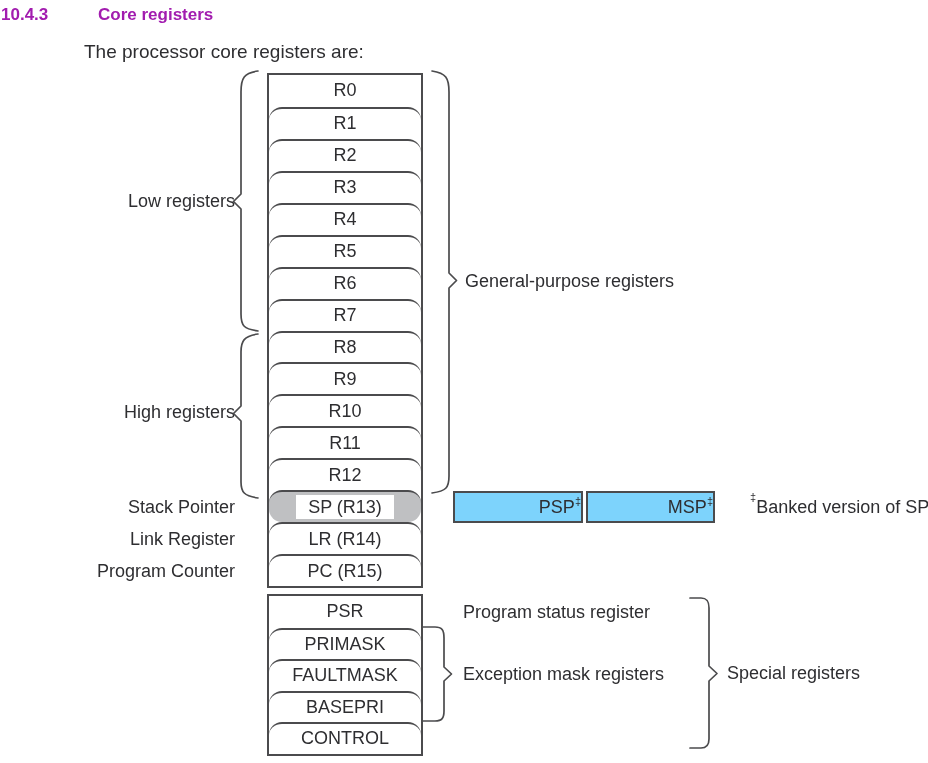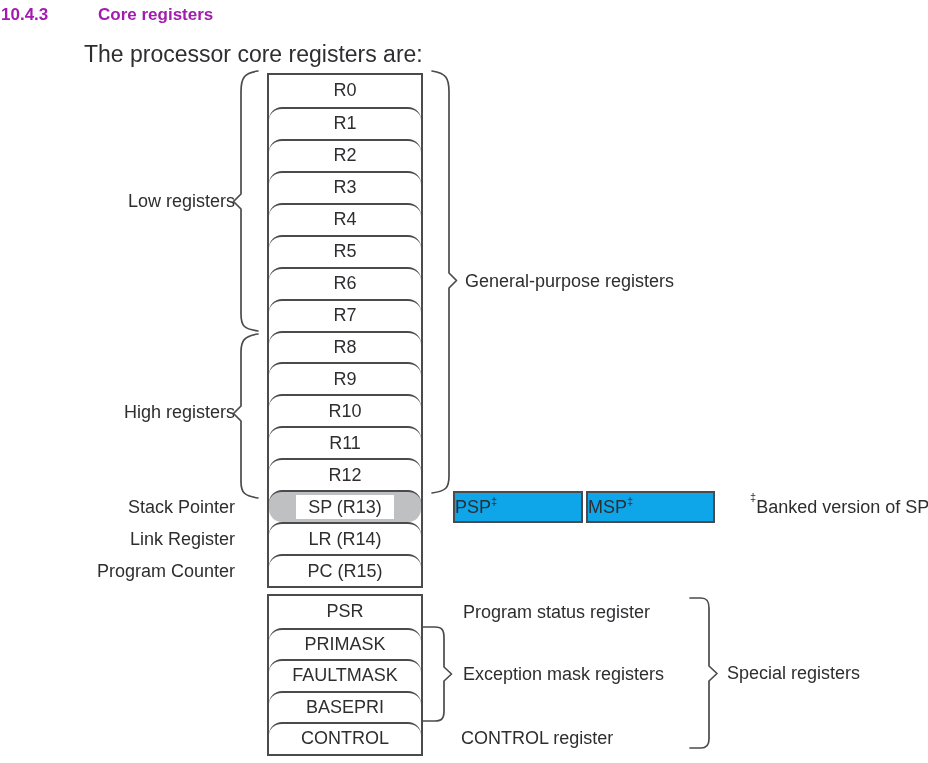--- a/index.html
+++ b/index.html
@@ -3,40 +3,40 @@
 <meta charset="utf-8">
 <style>
   html,body{margin:0;padding:0;background:#ffffff;}
   #canvas{
     position:relative;width:928px;height:763px;background:#ffffff;
     font-family:"Liberation Sans","DejaVu Sans",sans-serif;
     color:#2e2e31;overflow:hidden;
   }
   .heading{position:absolute;top:5px;left:1px;font-size:17px;font-weight:bold;color:#a21caf;}
   .heading .sect-title{position:absolute;left:97px;top:0;white-space:nowrap;}
-  .intro{position:absolute;left:84px;top:41px;font-size:23px;white-space:nowrap;}
+  .intro{position:absolute;left:84px;top:41px;font-size:19px;white-space:nowrap;}
 
   .stack{
     position:absolute;left:267px;width:156px;
     border:2px solid #4b4b4d;background:#ffffff;box-sizing:border-box;
   }
   .stack.main{top:73px;}
   .stack.special{top:594px;}
   .row{
     height:31.94px;display:flex;align-items:center;justify-content:center;
     font-size:18px;box-sizing:border-box;border-radius:13px;
   }
   .stack.special .row{height:31.5px;}
   .row + .row{border-top:2px solid #4b4b4d;}
   .row.sp{background:#bfc0c2;}
   .sp-badge{background:#ffffff;padding:1px 12px;line-height:22px;}
 
   .banked{
-    position:absolute;top:491px;height:32px;border:2px solid #4b4b4d;background:#0ea5e9;
-    box-sizing:border-box;display:flex;align-items:center;justify-content:flex-start;font-size:18px;
+    position:absolute;top:491px;height:32px;border:2px solid #4b4b4d;background:#7dd3fc;
+    box-sizing:border-box;display:flex;align-items:center;justify-content:flex-end;font-size:18px;
   }
   .banked.psp{left:453px;width:130px;}
   .banked.msp{left:586px;width:129px;}
 
   .lbl{position:absolute;font-size:18px;height:20px;line-height:20px;white-space:nowrap;}
   .lbl.right-align{left:0;width:235px;text-align:right;}
   .lbl.low{top:191px;}
   .lbl.high{top:402px;}
   .lbl.sp{top:497px;}
   .lbl.lr{top:529px;}
@@ -107,21 +107,20 @@
   <div class="lbl right-align low">Low registers</div>
   <div class="lbl right-align sp">Stack Pointer</div>
   <div class="lbl right-align high">High registers</div>
   <div class="lbl right-align lr">Link Register</div>
   <div class="lbl right-align pc">Program Counter</div>
 
   <div class="lbl gp">General-purpose registers</div>
   <div class="lbl note"><sup class="dag">‡</sup><span>Banked version of SP</span></div>
   <div class="lbl psr">Program status register</div>
   <div class="lbl exc">Exception mask registers</div>
-  <div class="lbl ctl">CONTROL register</div>
   <div class="lbl specr">Special registers</div>
 
   <svg class="braces" width="928" height="763" viewBox="0 0 928 763">
     <path d="M258,71 C244,73 241,78 241,92 L241,194 L233.5,201.5 L241,209 L241,314 C241,326 244,329 258,331"></path>
     <path d="M258,334 C244,336 241,341 241,352 L241,406 L233.5,413.5 L241,421 L241,482 C241,492 244,496 258,498"></path>
     <path d="M432,71 C446,73 449,78 449,92 L449,273 L456.5,280.5 L449,288 L449,476 C449,488 446,491 432,493"></path>
     <path d="M423,627 L435,627 C442,627 444,630 444,638 L444,667 L451.5,674 L444,681 L444,711 C444,718 442,721 435,721 L423,721"></path>
     <path d="M690,598 L701,598 C707,598 709,601 709,608 L709,666 L717,673.5 L709,681 L709,739 C709,745 707,748 701,748 L690,748"></path>
   </svg>
 

